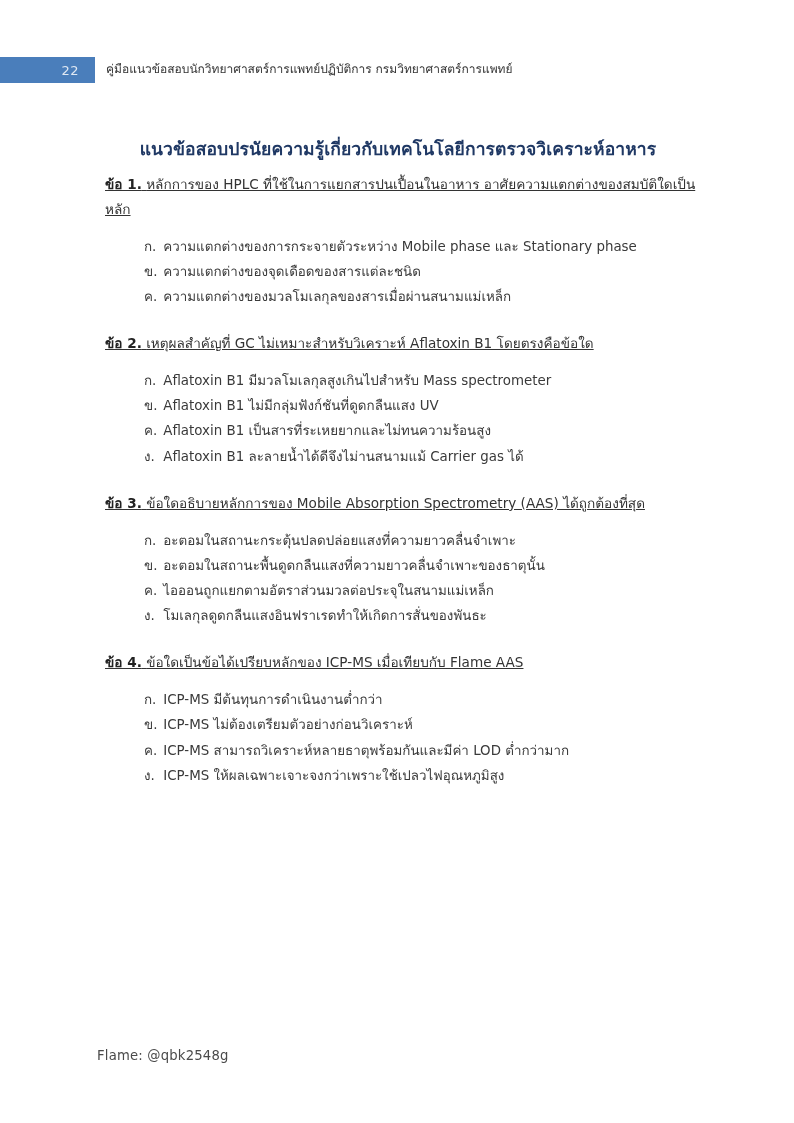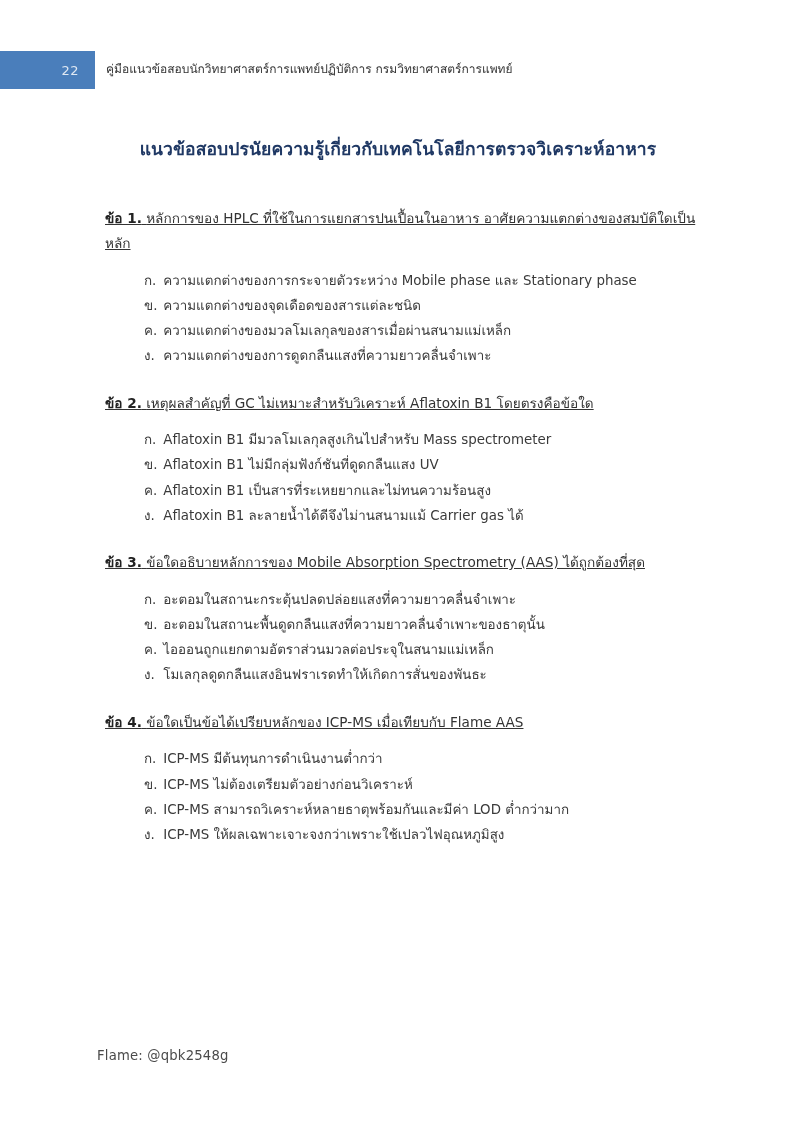--- a/index.html
+++ b/index.html
@@ -21,21 +21,21 @@
     position: absolute;
     left: 0;
     top: 55px;
     width: 794px;
     height: 30px;
     display: flex;
     align-items: center;
   }
   .page-number-box {
     width: 95px;
-    height: 38px;
+    height: 26px;
     background: #4a7ebb;
     display: flex;
     align-items: center;
     justify-content: flex-end;
     box-sizing: border-box;
     padding-right: 16px;
     flex: 0 0 auto;
   }
   .page-number-box .page-number {
     color: #dfe8f3;
@@ -58,21 +58,21 @@
     top: 136px;
     width: 620px;
   }
 
   .section-title {
     text-align: center;
     color: #1f3864;
     font-size: 17.5px;
     font-weight: bold;
     line-height: 1.5;
-    margin: 0 0 44px 0;
+    margin: 0 0 10px 0;
     letter-spacing: 0.1px;
   }
 
   .question-block {
     margin-bottom: 22px;
   }
   .question-stem {
     font-size: 13.6px;
     color: #333333;
     line-height: 1.82;
@@ -135,24 +135,20 @@
         <span>ความแตกต่างของการกระจายตัวระหว่าง Mobile phase และ Stationary phase</span>
       </li>
       <li class="choice-item">
         <span class="choice-key">ข.</span>
         <span>ความแตกต่างของจุดเดือดของสารแต่ละชนิด</span>
       </li>
       <li class="choice-item">
         <span class="choice-key">ค.</span>
         <span>ความแตกต่างของมวลโมเลกุลของสารเมื่อผ่านสนามแม่เหล็ก</span>
       </li>
-      <li class="choice-item">
-        <span class="choice-key">ง.</span>
-        <span>ความแตกต่างของการดูดกลืนแสงที่ความยาวคลื่นจำเพาะ</span>
-      </li>
     </ul>
   </div>
 
   <div class="question-block">
     <p class="question-stem">
       <span class="q-label">ข้อ 2.</span>
       <span>เหตุผลสำคัญที่ GC ไม่เหมาะสำหรับวิเคราะห์ Aflatoxin B1 โดยตรงคือข้อใด</span>
     </p>
     <ul class="choices">
       <li class="choice-item">

